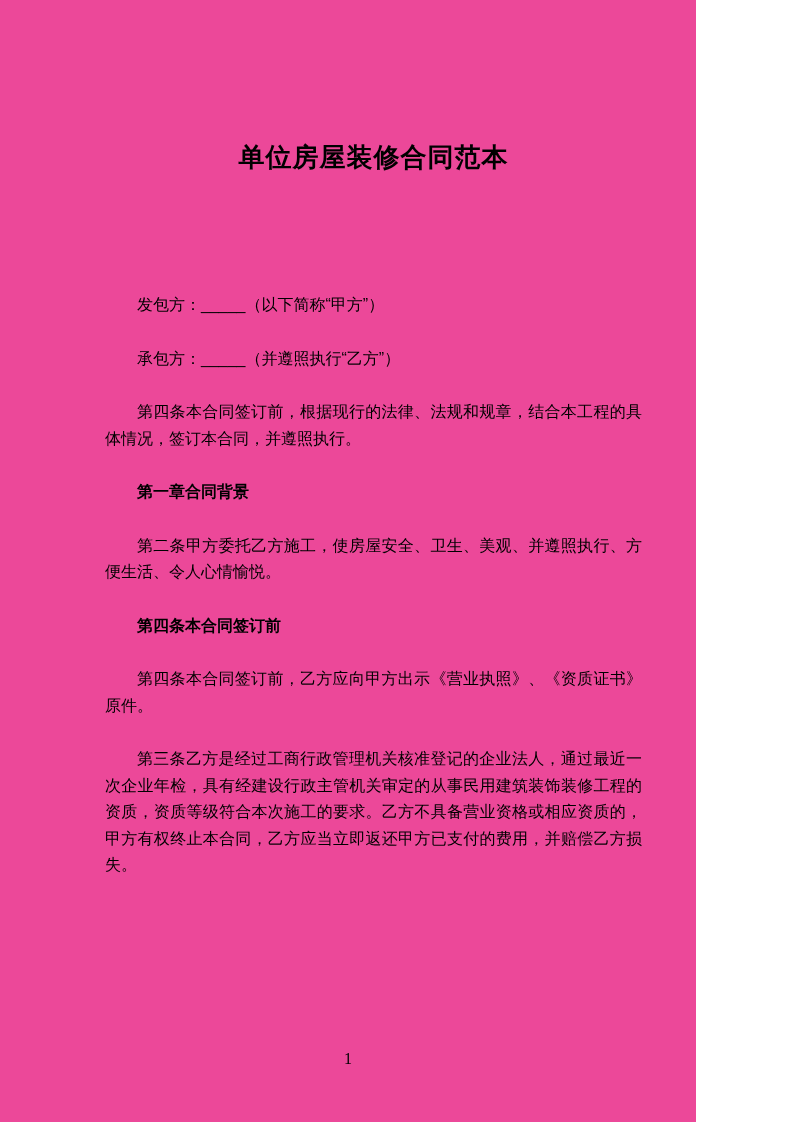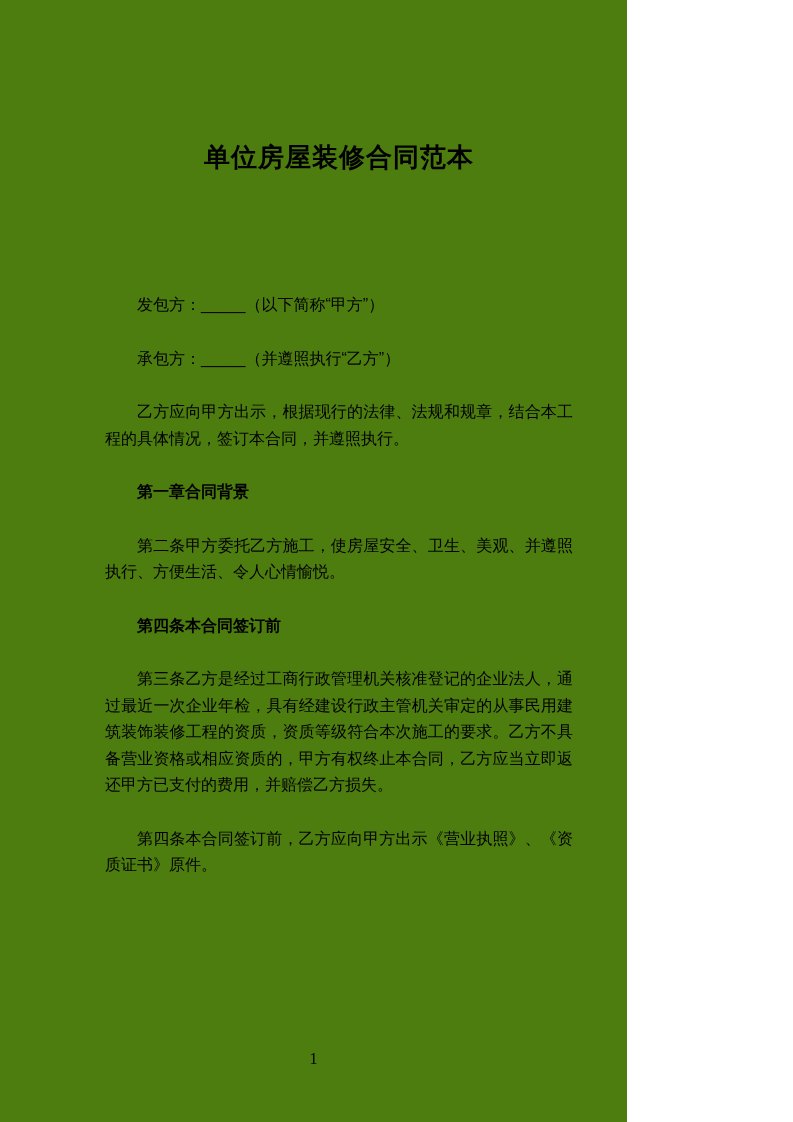--- a/index.html
+++ b/index.html
@@ -3,23 +3,23 @@
 <meta charset="utf-8">
 <style>
   * { box-sizing: border-box; }
   html, body {
     margin: 0;
     padding: 0;
     background: #ffffff;
   }
   .page {
     position: relative;
-    width: 627px;
+    width: 696px;
     height: 1122px;
-    background: #4d7c0f;
+    background: #ec4899;
     color: #000000;
     font-family: "Liberation Sans", "DejaVu Sans", sans-serif;
     padding: 140px 54px 0 105px;
     overflow: hidden;
   }
   .doc-title {
     margin: 0 0 118px 0;
     font-size: 26px;
     font-weight: bold;
     line-height: 34px;
@@ -54,31 +54,31 @@
 <body>
 
 <div class="page">
 
   <h1 class="doc-title">单位房屋装修合同范本</h1>
 
   <p class="para">发包方：_____（以下简称“甲方”）</p>
 
   <p class="para">承包方：_____（并遵照执行“乙方”）</p>
 
-  <p class="para">乙方应向甲方出示，根据现行的法律、法规和规章，结合本工程的具体情况，签订本合同，并遵照执行。</p>
+  <p class="para">第四条本合同签订前，根据现行的法律、法规和规章，结合本工程的具体情况，签订本合同，并遵照执行。</p>
 
   <p class="para chapter-heading">第一章合同背景</p>
 
 
   <p class="para">第二条甲方委托乙方施工，使房屋安全、卫生、美观、并遵照执行、方便生活、令人心情愉悦。</p>
 
   <p class="para chapter-heading">第四条本合同签订前</p>
 
+  <p class="para">第四条本合同签订前，乙方应向甲方出示《营业执照》、《资质证书》原件。</p>
+
   <p class="para">第三条乙方是经过工商行政管理机关核准登记的企业法人，通过最近一次企业年检，具有经建设行政主管机关审定的从事民用建筑装饰装修工程的资质，资质等级符合本次施工的要求。乙方不具备营业资格或相应资质的，甲方有权终止本合同，乙方应当立即返还甲方已支付的费用，并赔偿乙方损失。</p>
-
-  <p class="para">第四条本合同签订前，乙方应向甲方出示《营业执照》、《资质证书》原件。</p>
 
 
   <div class="page-footer">
     <span class="page-number">1</span>
   </div>
 
 </div>
 
 </body></html>

